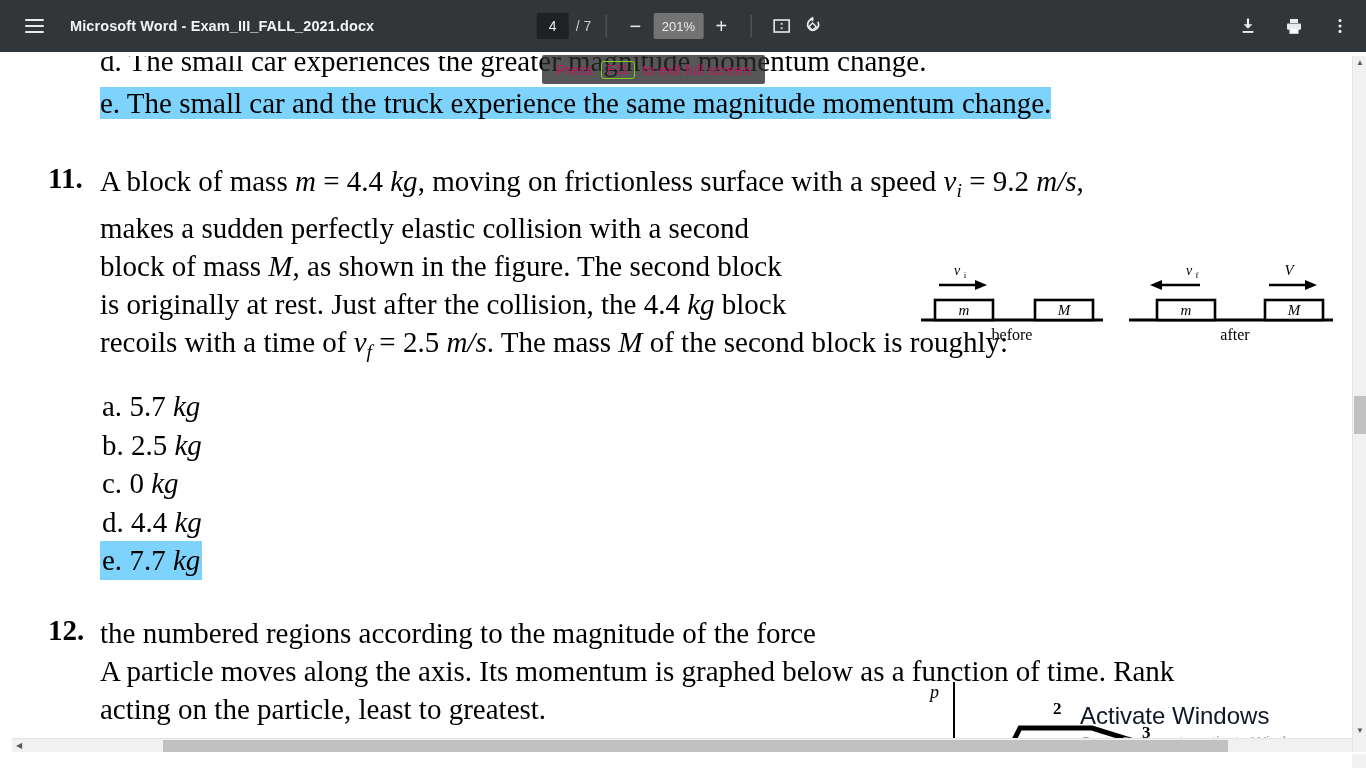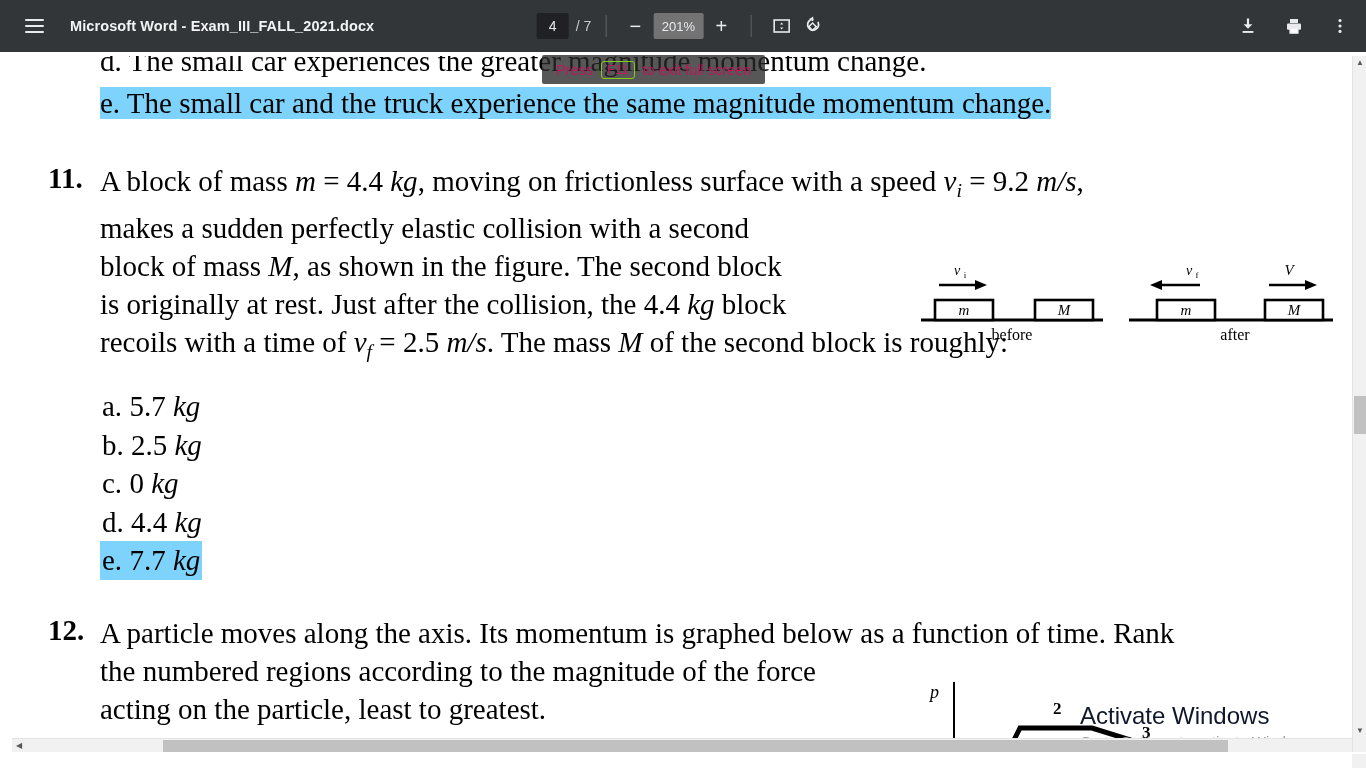--- a/index.html
+++ b/index.html
@@ -339,22 +339,22 @@
         <div><span class="opt"><span>b.</span> <span>2.5 </span><span class="mathi">kg</span></span></div>
         <div><span class="opt"><span>c.</span> <span>0 </span><span class="mathi">kg</span></span></div>
         <div><span class="opt"><span>d.</span> <span>4.4 </span><span class="mathi">kg</span></span></div>
         <div><span class="opt hl"><span>e.</span> <span>7.7 </span><span class="mathi">kg</span></span></div>
       </div>
     </div>
 
     <div class="qblock" style="margin-top:34px;">
       <div class="qnum" style="left:36px; top:0;">12.</div>
       <div class="qbody">
+        <div class="doc-line">the numbered regions according to the magnitude of the force</div>
         <div class="doc-line">A particle moves along the axis. Its momentum is graphed below as a function of time. Rank</div>
-        <div class="doc-line">the numbered regions according to the magnitude of the force</div>
         <div class="doc-line">acting on the particle, least to greatest.</div>
       </div>
       <div style="height:22px;"></div>
       <div class="opt">a. 1, 2, 3, 4</div>
     </div>
   </div>
 
   <div id="fig-collision">
     <svg width="420" height="90" viewBox="0 0 420 90" aria-hidden="true">
 

